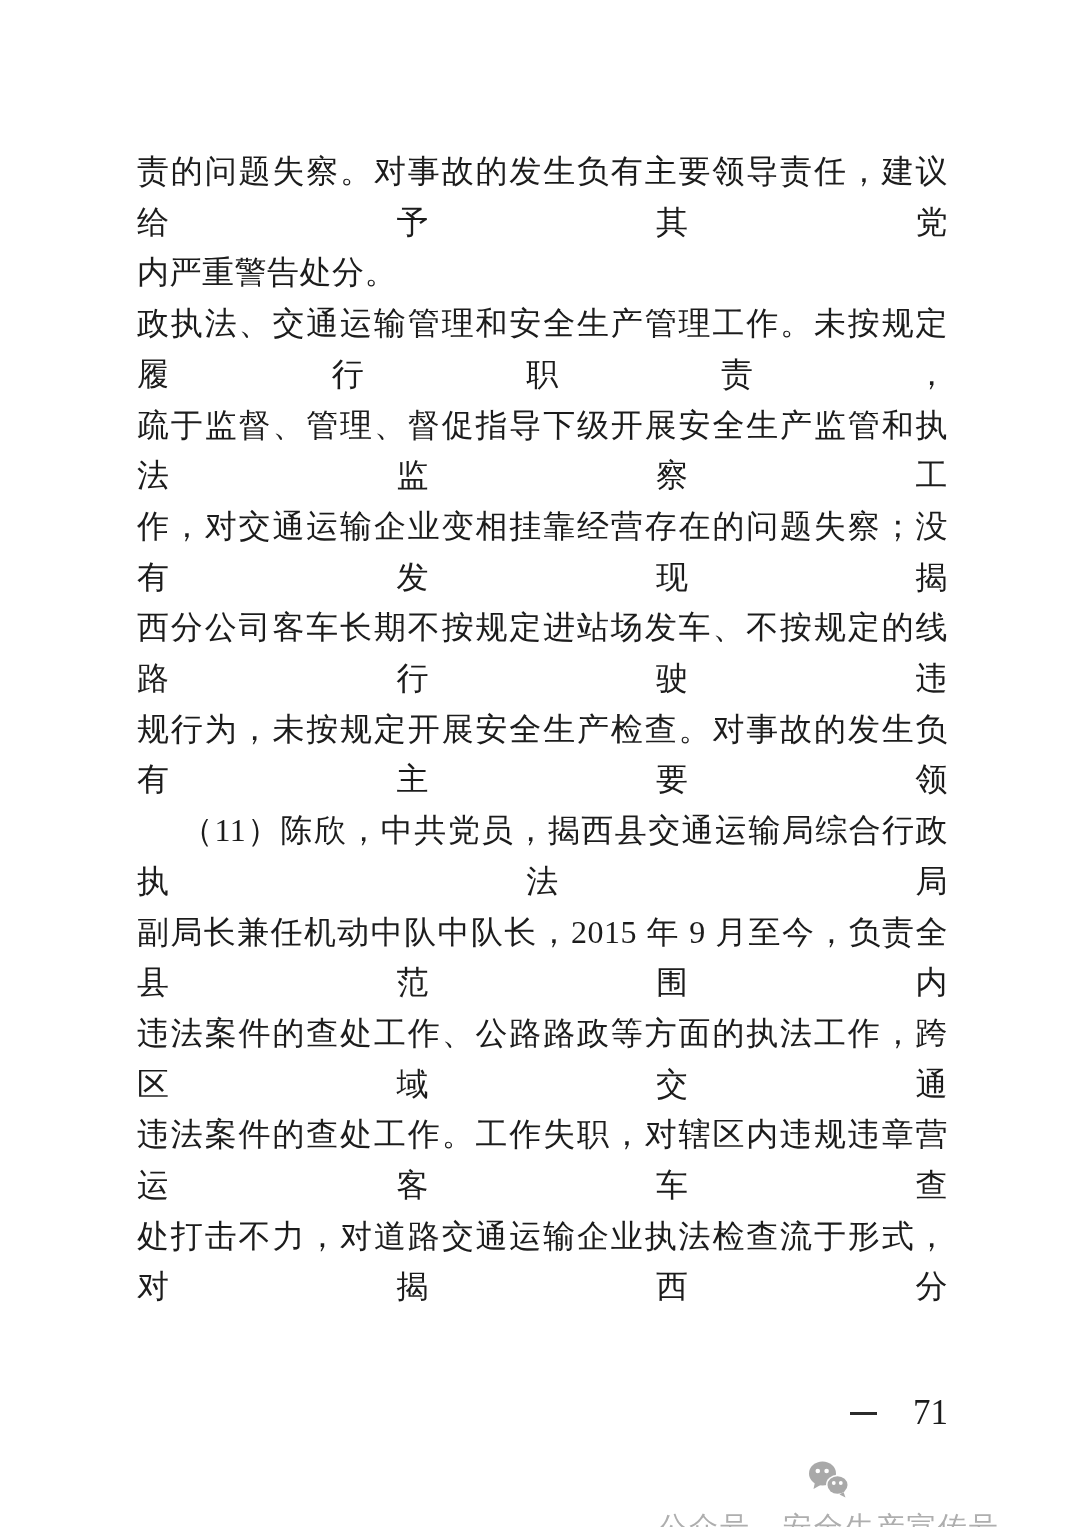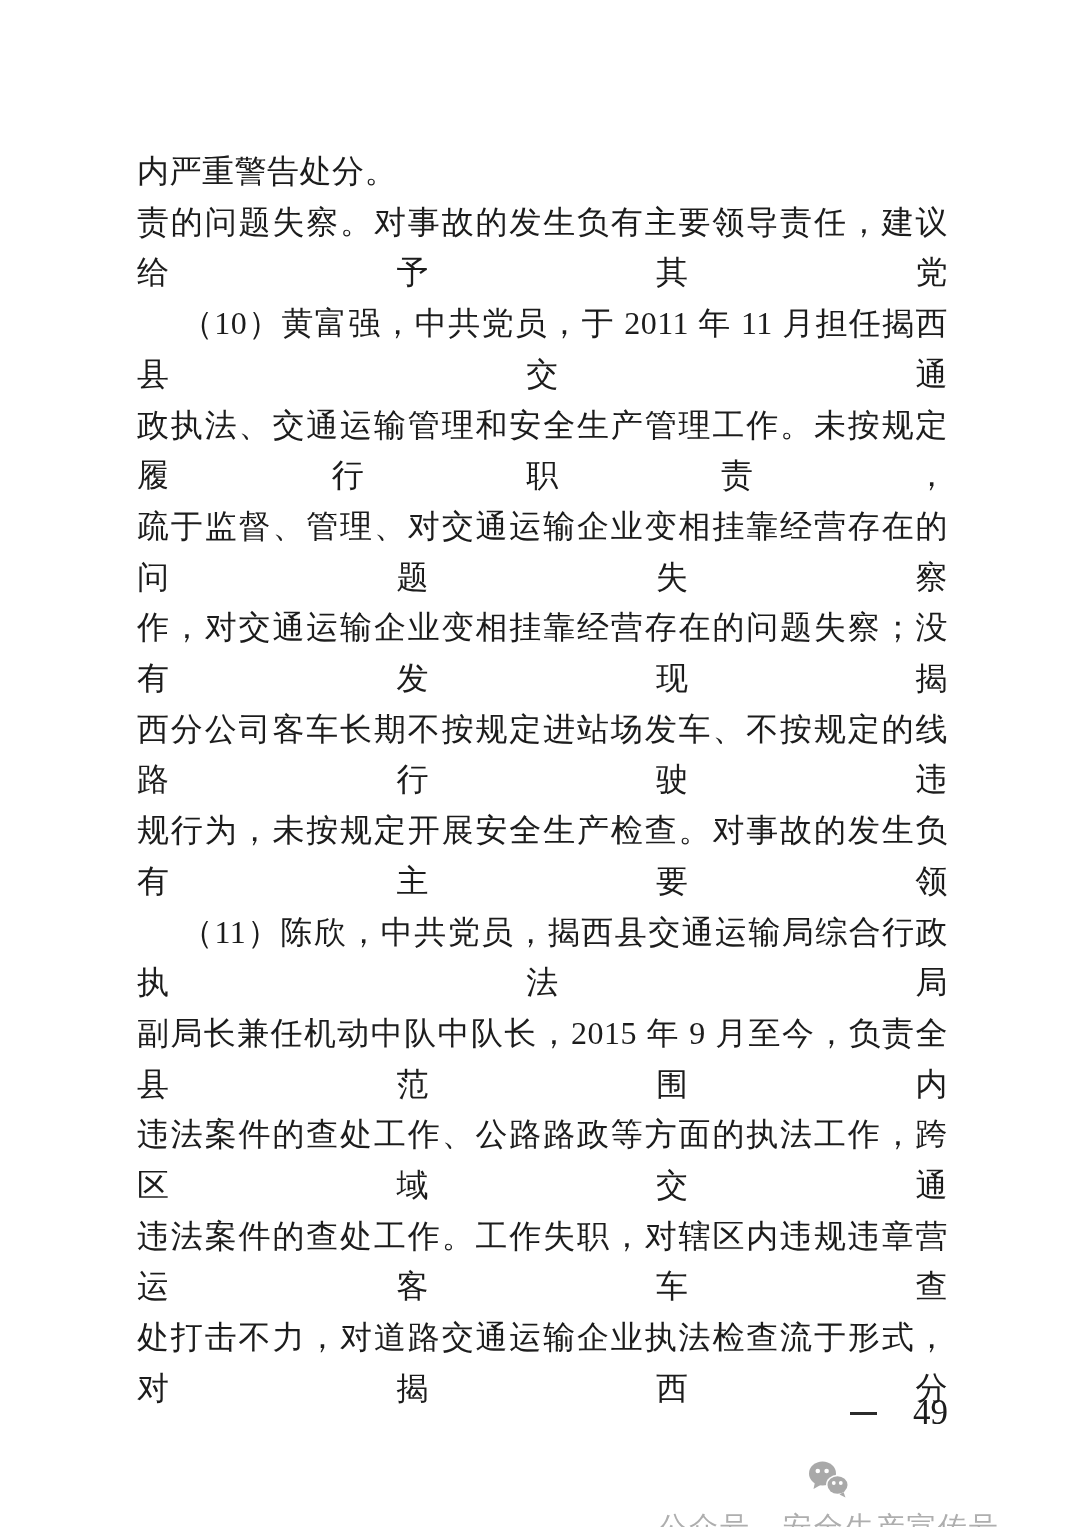--- a/index.html
+++ b/index.html
@@ -70,38 +70,37 @@
     flex-direction: column;
   }
   .wechat-icon { display: block; }
 </style>
 </head>
 <body>
 
 <div class="page">
 
   <div class="textblock">
+      <div class="line j">责的问题失察。对事故的发生负有主要领导责任，建议给予其党</div>
       <div class="line">内严重警告处分。</div>
-      <div class="line j">责的问题失察。对事故的发生负有主要领导责任，建议给予其党</div>
-      <div class="line j ind">（10）黄富强，中共党员，于 2011 年 11 月担任揭西县交通</div>
       <div class="line j">政执法、交通运输管理和安全生产管理工作。未按规定履行职责，</div>
-      <div class="line j">疏于监督、管理、对交通运输企业变相挂靠经营存在的问题失察</div>
+      <div class="line j">疏于监督、管理、督促指导下级开展安全生产监管和执法监察工</div>
       <div class="line j">作，对交通运输企业变相挂靠经营存在的问题失察；没有发现揭</div>
       <div class="line j">西分公司客车长期不按规定进站场发车、不按规定的线路行驶违</div>
       <div class="line j">规行为，未按规定开展安全生产检查。对事故的发生负有主要领</div>
       <div class="line j ind">（11）陈欣，中共党员，揭西县交通运输局综合行政执法局</div>
       <div class="line j">副局长兼任机动中队中队长，2015 年 9 月至今，负责全县范围内</div>
       <div class="line j">违法案件的查处工作、公路路政等方面的执法工作，跨区域交通</div>
       <div class="line j">违法案件的查处工作。工作失职，对辖区内违规违章营运客车查</div>
       <div class="line j">处打击不力，对道路交通运输企业执法检查流于形式，对揭西分</div>
     </div>
 
   <div class="pagenum">
     <span class="dash"></span>
-    <span class="num">49</span>
+    <span class="num">71</span>
   </div>
 
   <div class="watermark">
     <span>
       <svg class="wechat-icon" width="44" height="38" viewBox="0 0 44 38">
 
         <ellipse cx="15.5" cy="13.5" rx="13.5" ry="12" fill="#a9a9a9"></ellipse>
         <path d="M8 22 L6.5 29 L13.5 25 Z" fill="#a9a9a9"></path>
         <circle cx="10.8" cy="11" r="2.3" fill="#ffffff"></circle>
         <circle cx="19.6" cy="11" r="2.3" fill="#ffffff"></circle>

